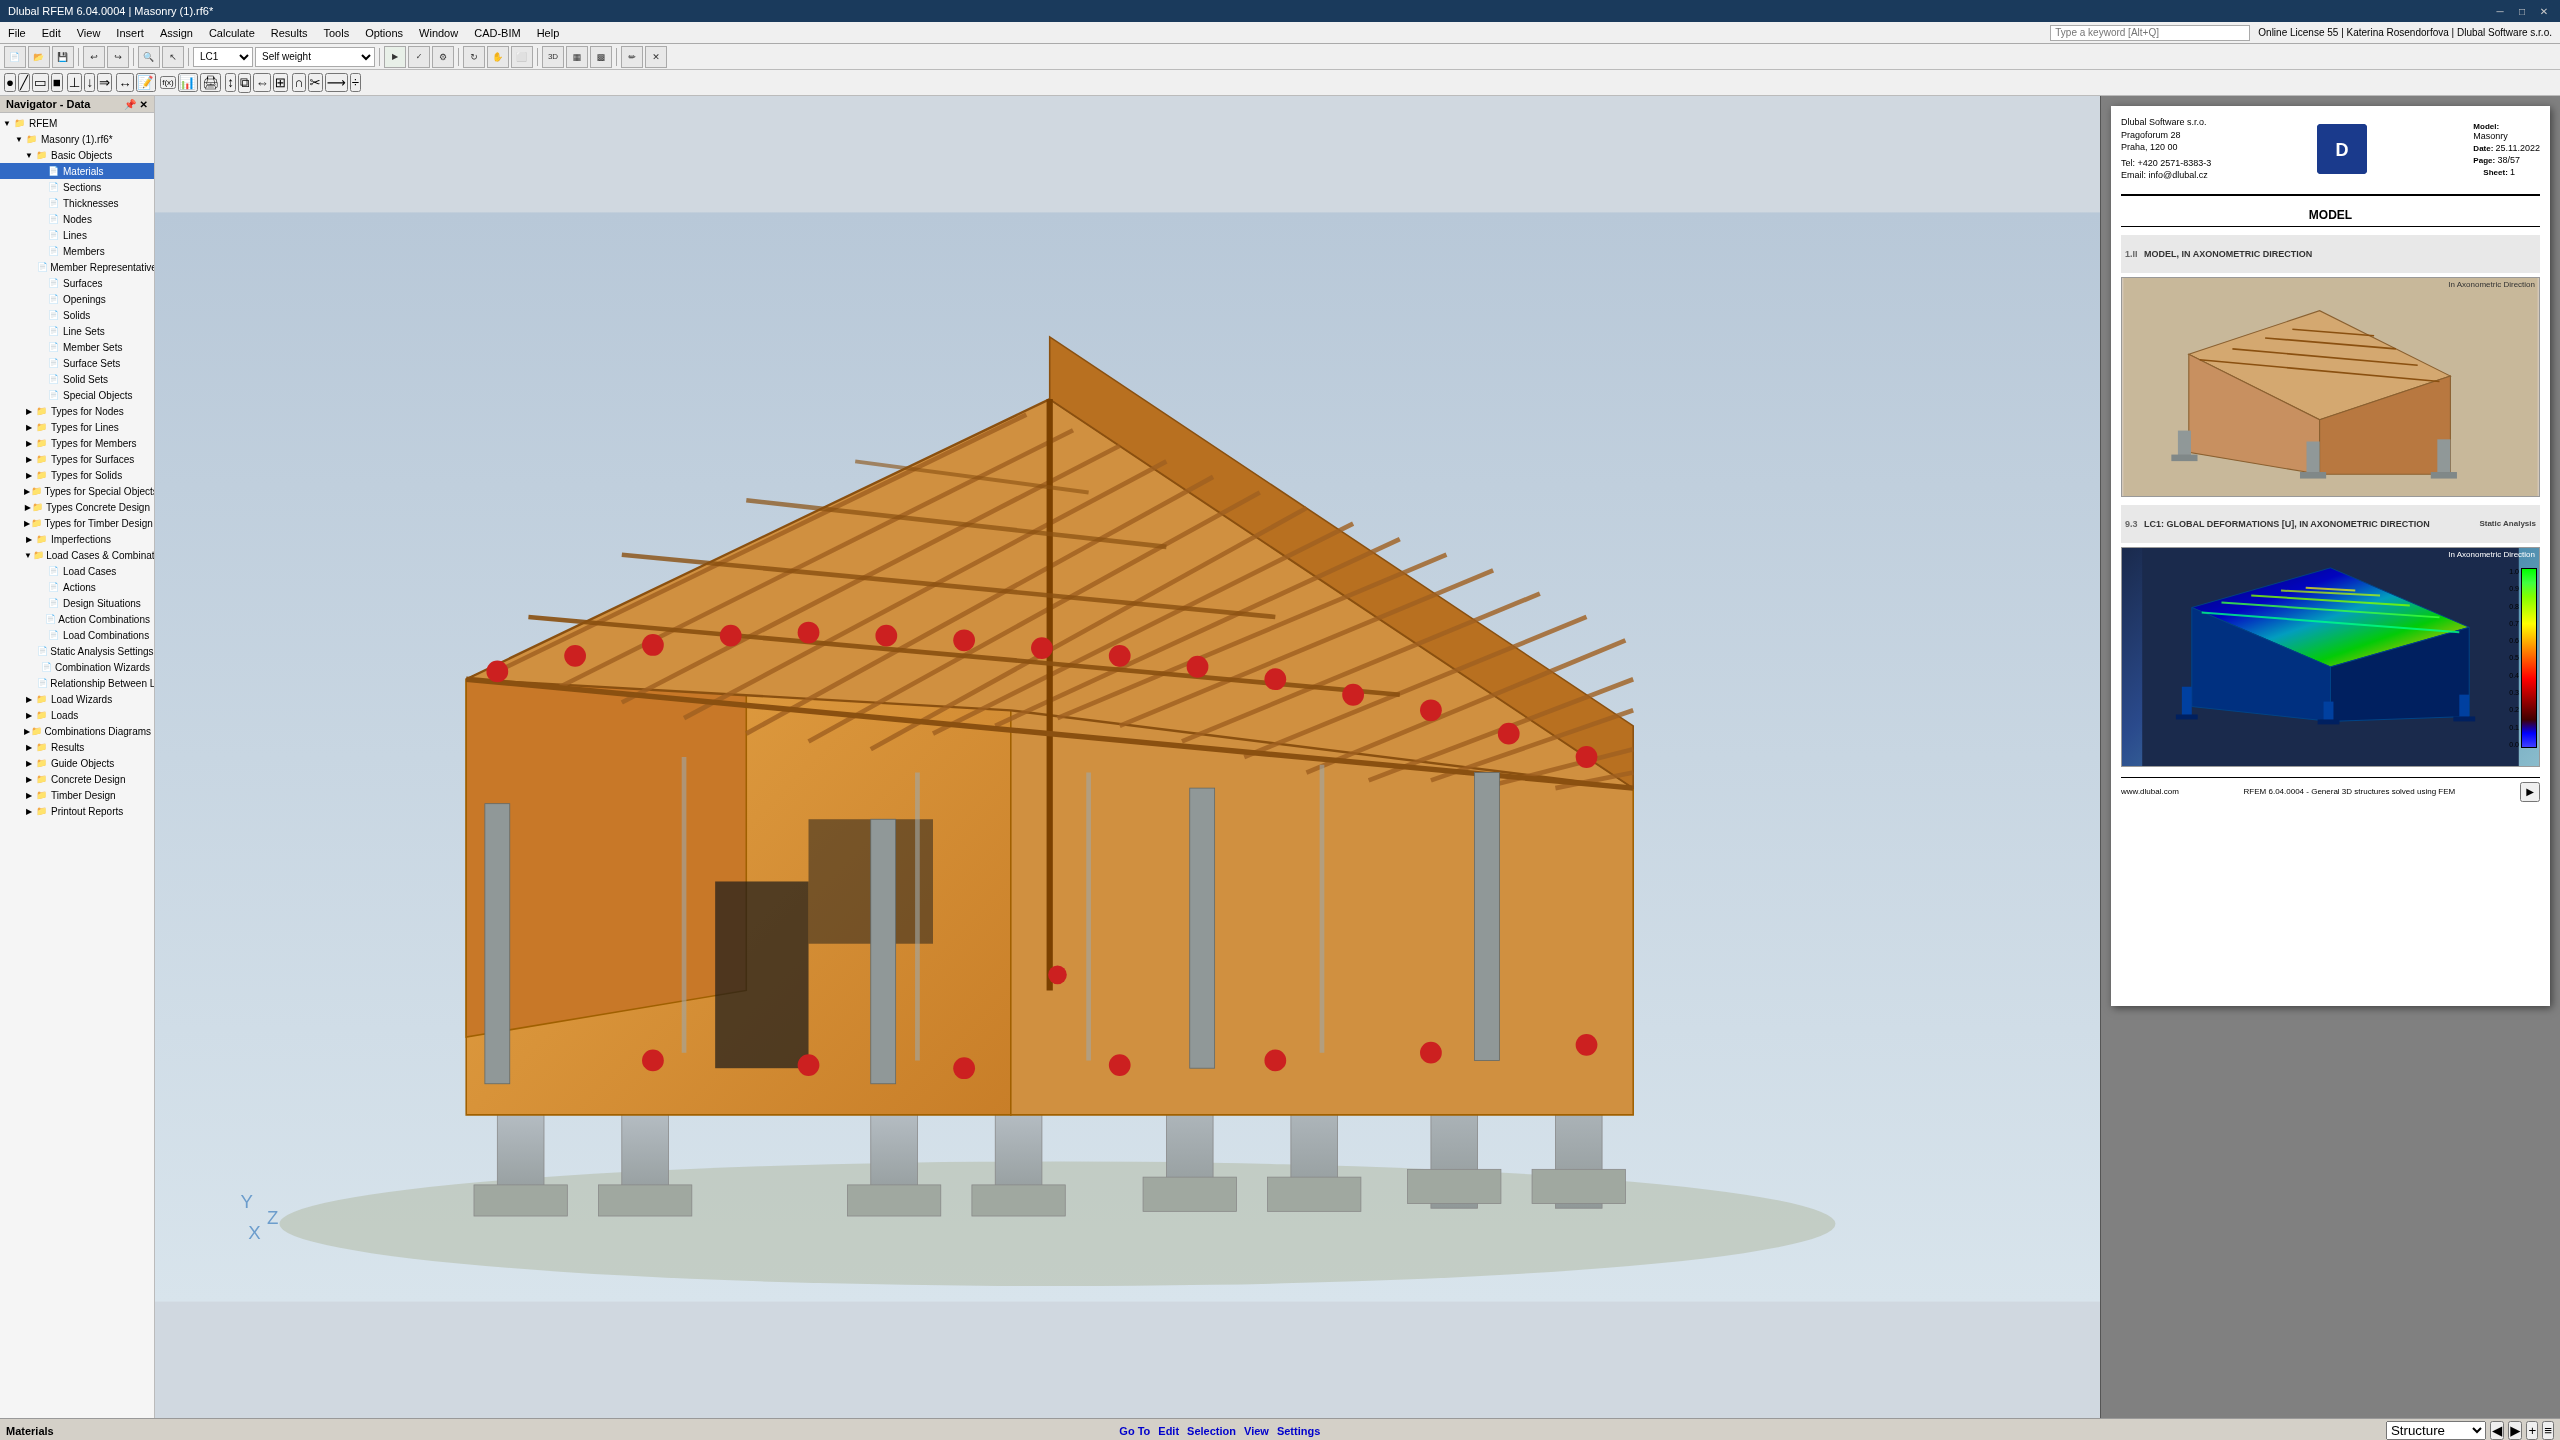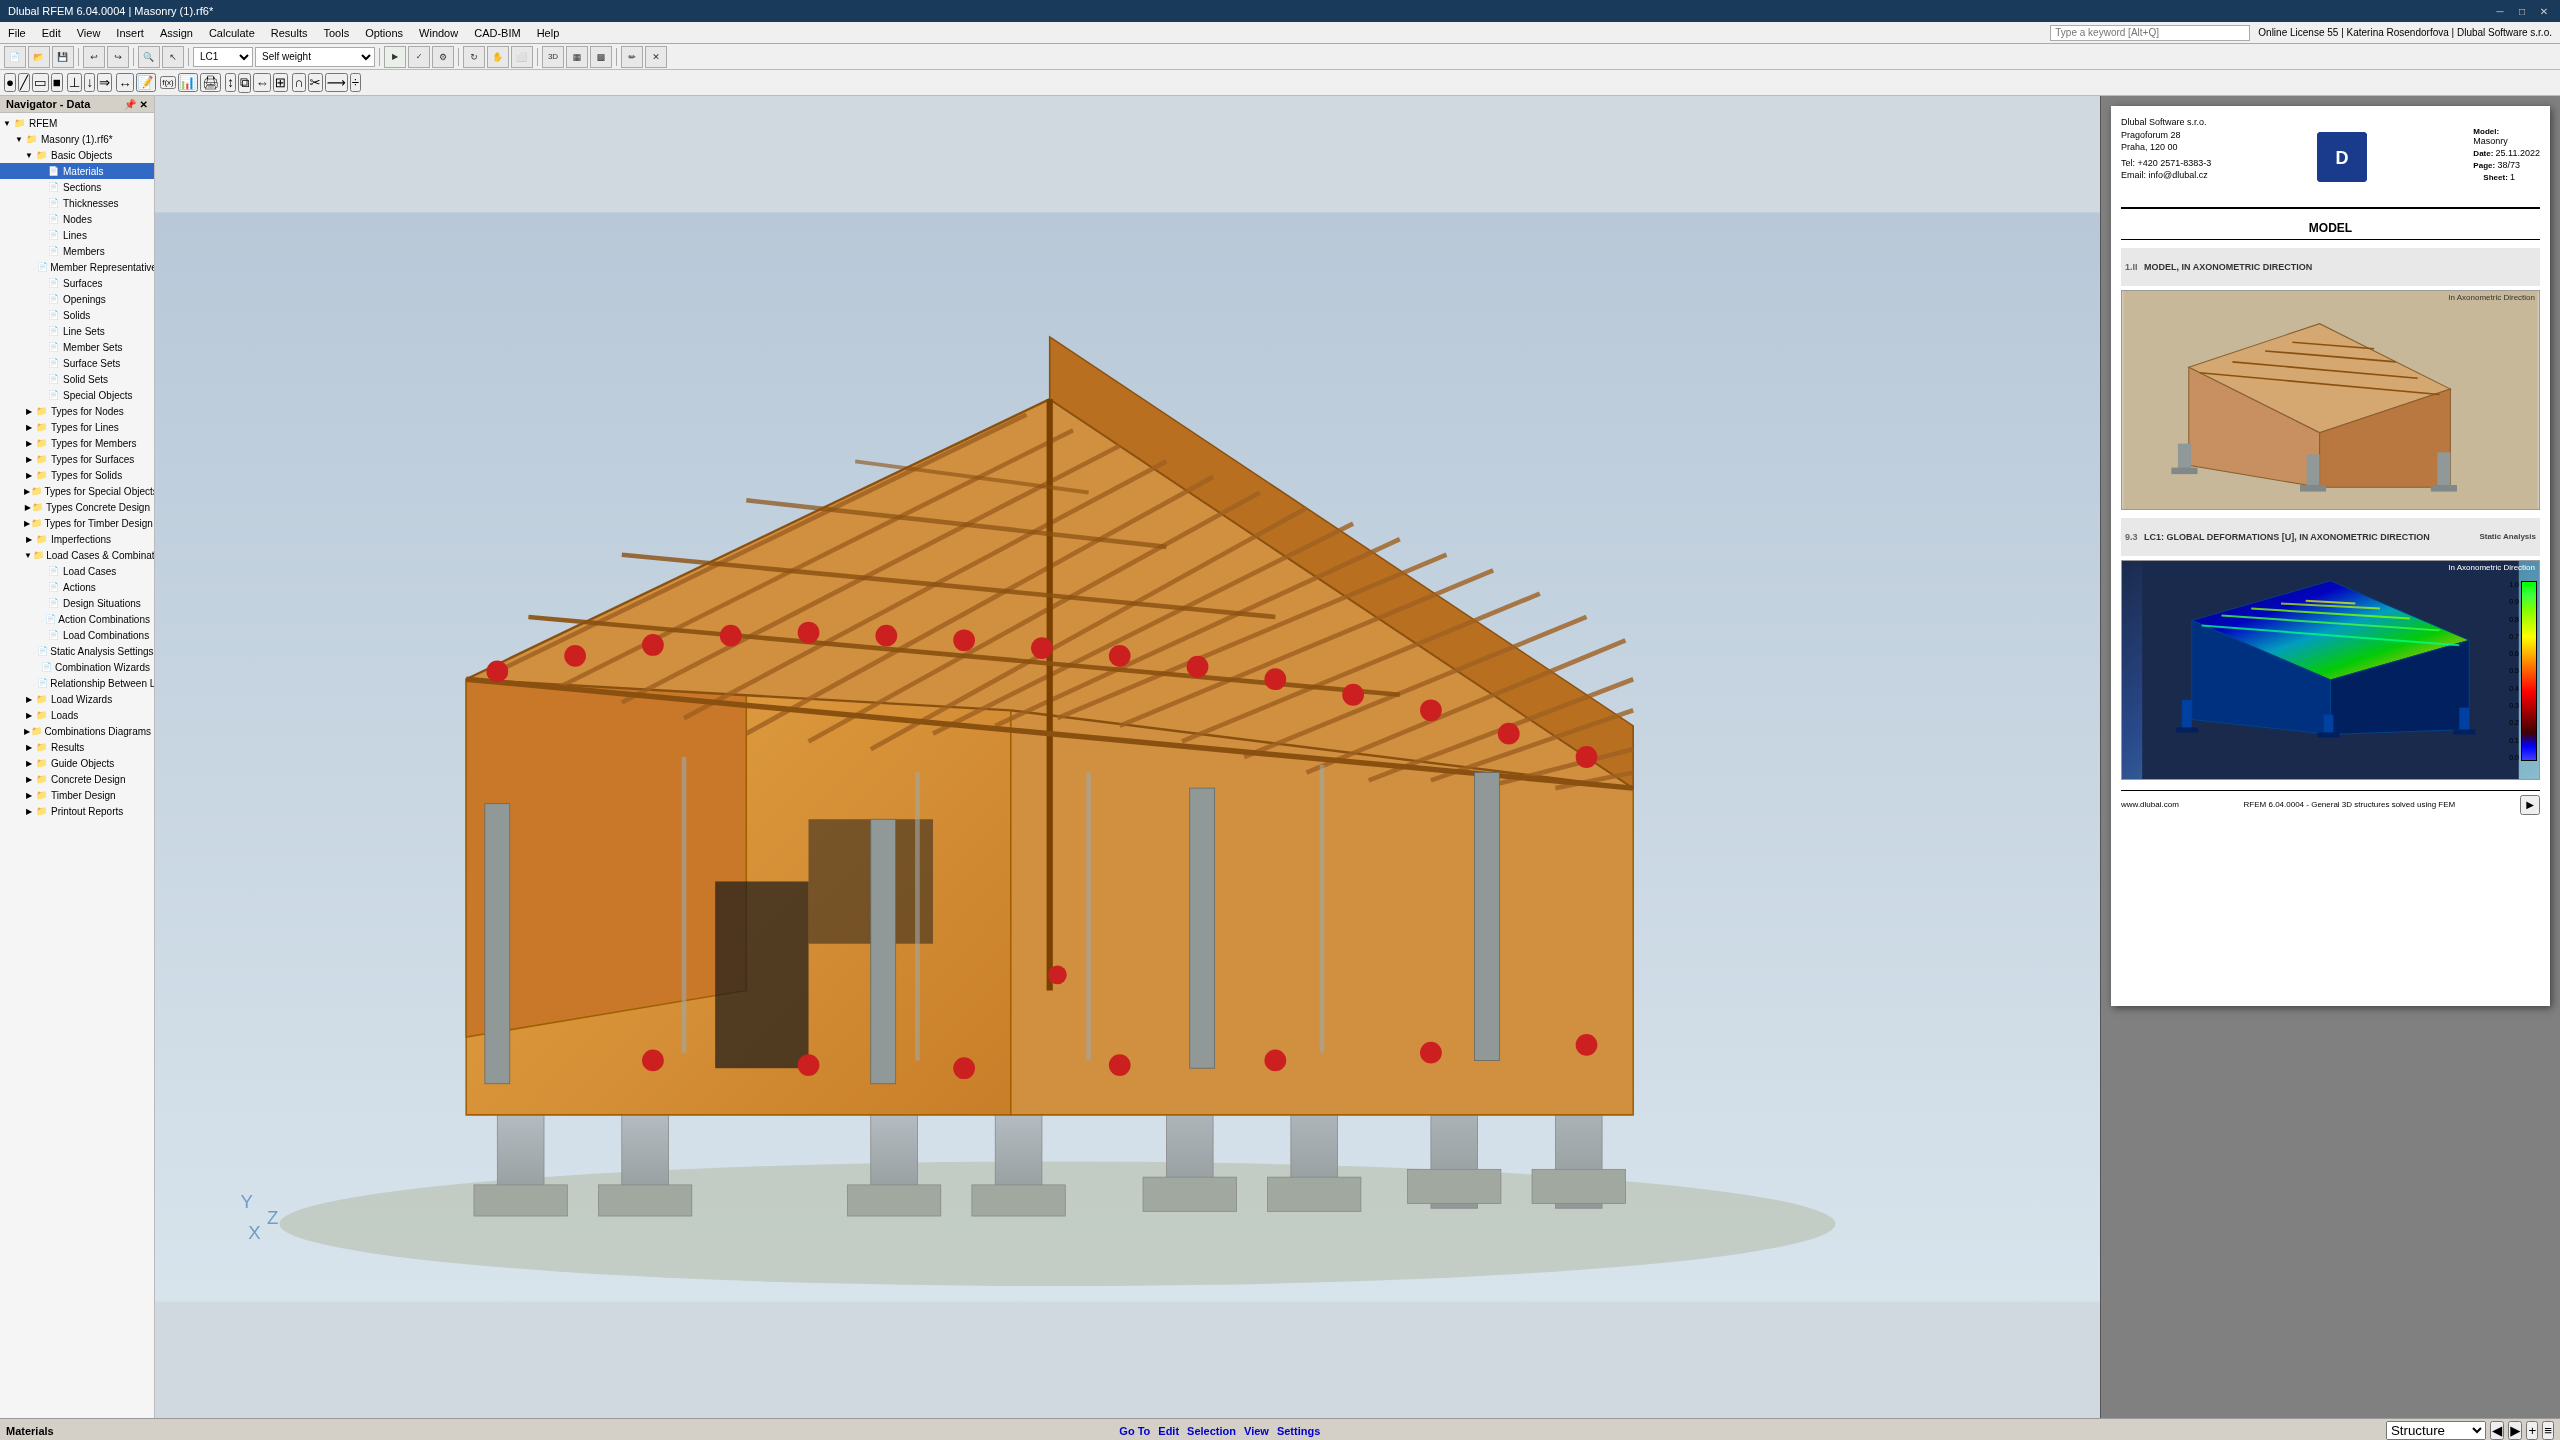--- a/index.html
+++ b/index.html
@@ -34,21 +34,21 @@
     .tree-item .item-icon { width: 14px; height: 14px; display: inline-flex; align-items: center; justify-content: center; margin-right: 2px; font-size: 9px; }
     .folder-icon { color: #f5a623; }
     .doc-icon { color: #4a7eb5; }
 
     
     #viewport { flex: 1; background: #d0d8e0; position: relative; overflow: hidden; }
 
     
     #print-preview { width: 460px; background: #808080; border-left: 1px solid #555; overflow-y: auto; display: flex; flex-direction: column; }
     #print-preview-inner { background: #fff; margin: 10px; padding: 10px; min-height: 900px; box-shadow: 2px 2px 8px rgba(0,0,0,0.5); }
-    .doc-header { display: flex; align-items: flex-end; justify-content: space-between; padding-bottom: 25px; border-bottom: 2px solid #000; margin-bottom: 8px; gap: 24px; }
+    .doc-header { display: flex; align-items: center; justify-content: space-between; padding-bottom: 12px; border-bottom: 2px solid #000; margin-bottom: 8px; gap: 24px; }
     .doc-company { font-size: 9px; line-height: 1.4; }
     .doc-logo { width: 50px; height: 50px; background: #1a3a8c; display: flex; align-items: center; justify-content: center; color: #fff; font-size: 14px; font-weight: bold; border-radius: 4px; }
     .doc-meta { font-size: 9px; display: flex; flex-direction: column; gap: 2px; }
     .doc-title-section { font-size: 12px; font-weight: bold; text-align: center; padding: 4px; border-bottom: 1px solid #000; margin-bottom: 8px; }
     .doc-section-label { font-size: 9px; font-weight: bold; color: #333; margin-bottom: 4px; background: #e8e8e8; padding: 14px 4px; }
     .doc-3d-view { width: 100%; height: 220px; background: #d4c8b8; border: 1px solid #999; margin-bottom: 8px; position: relative; overflow: hidden; }
     .doc-3d-view-2 { width: 100%; height: 220px; background: linear-gradient(135deg, #1a2a4c 0%, #2a4a8c 30%, #4a8aac 60%, #8abccc 100%); border: 1px solid #999; margin-bottom: 8px; position: relative; overflow: hidden; }
     .view-label { position: absolute; top: 2px; right: 4px; font-size: 8px; color: #333; }
     .section-number { font-size: 9px; color: #666; margin-right: 4px; }
 
@@ -555,21 +555,21 @@
           <div>
             <span style="font-weight:bold; font-size:8px;">Model:</span><br>
             <span>Masonry</span>
           </div>
           <div>
             <span style="font-weight:bold; font-size:8px;">Date: </span>
             <span>25.11.2022</span>
           </div>
           <div>
             <span style="font-weight:bold; font-size:8px;">Page: </span>
-            <span>38/73</span>
+            <span>38/57</span>
           </div>
           <div>
             <span style="font-weight:bold; font-size:8px;margin-left:10px;">Sheet: </span>
             <span>1</span>
           </div>
         </div>
       </div>
 
       <div class="doc-title-section">MODEL</div>
 

